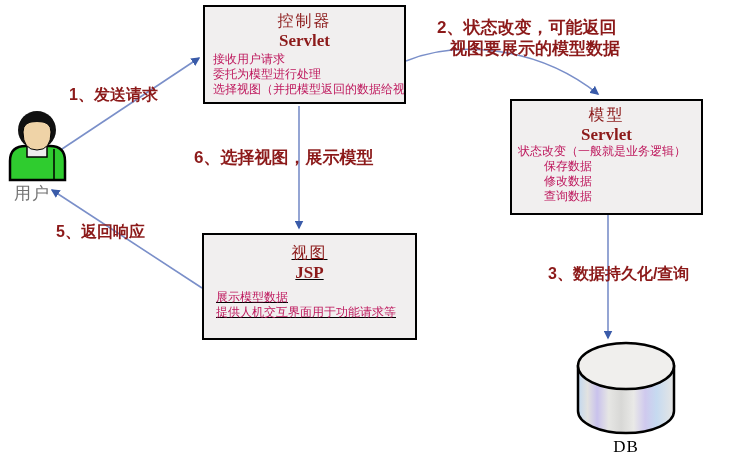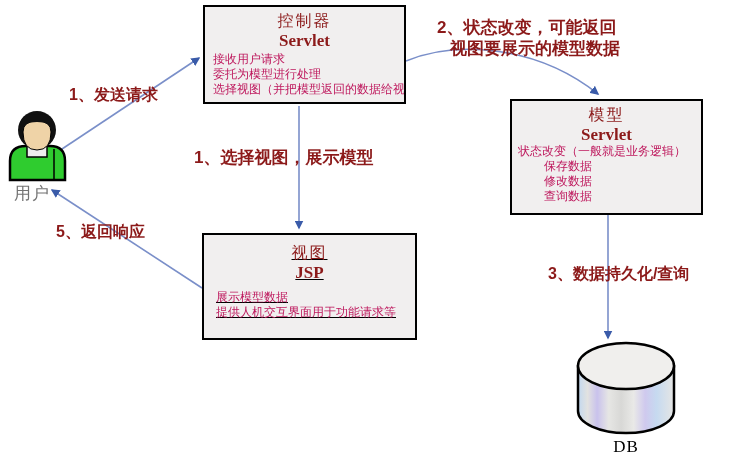--- a/index.html
+++ b/index.html
@@ -113,20 +113,20 @@
 
   <div class="flow-label" style="left:69px;top:84px;">1、发送请求</div>
 
   <div class="flow-label" style="left:437px;top:17px;font-size:17px;">
     <div>2、状态改变，可能返回</div>
     <div style="padding-left:13px;">视图要展示的模型数据</div>
   </div>
 
   <div class="flow-label" style="left:548px;top:263px;">3、数据持久化/查询</div>
 
-  <div class="flow-label" style="left:194px;top:147px;font-size:17px;">1、选择视图，展示模型</div>
+  <div class="flow-label" style="left:194px;top:147px;font-size:17px;">6、选择视图，展示模型</div>
 
   <div class="flow-label" style="left:56px;top:221px;">5、返回响应</div>
 
   <div class="actor-label">用户</div>
   <div class="db-label">DB</div>
 
 </div>
 
 </body></html>

